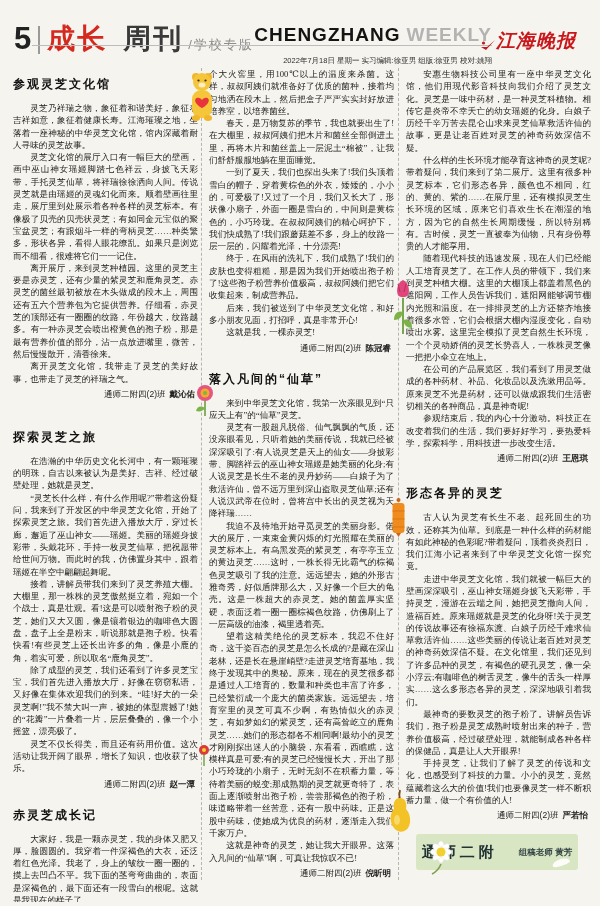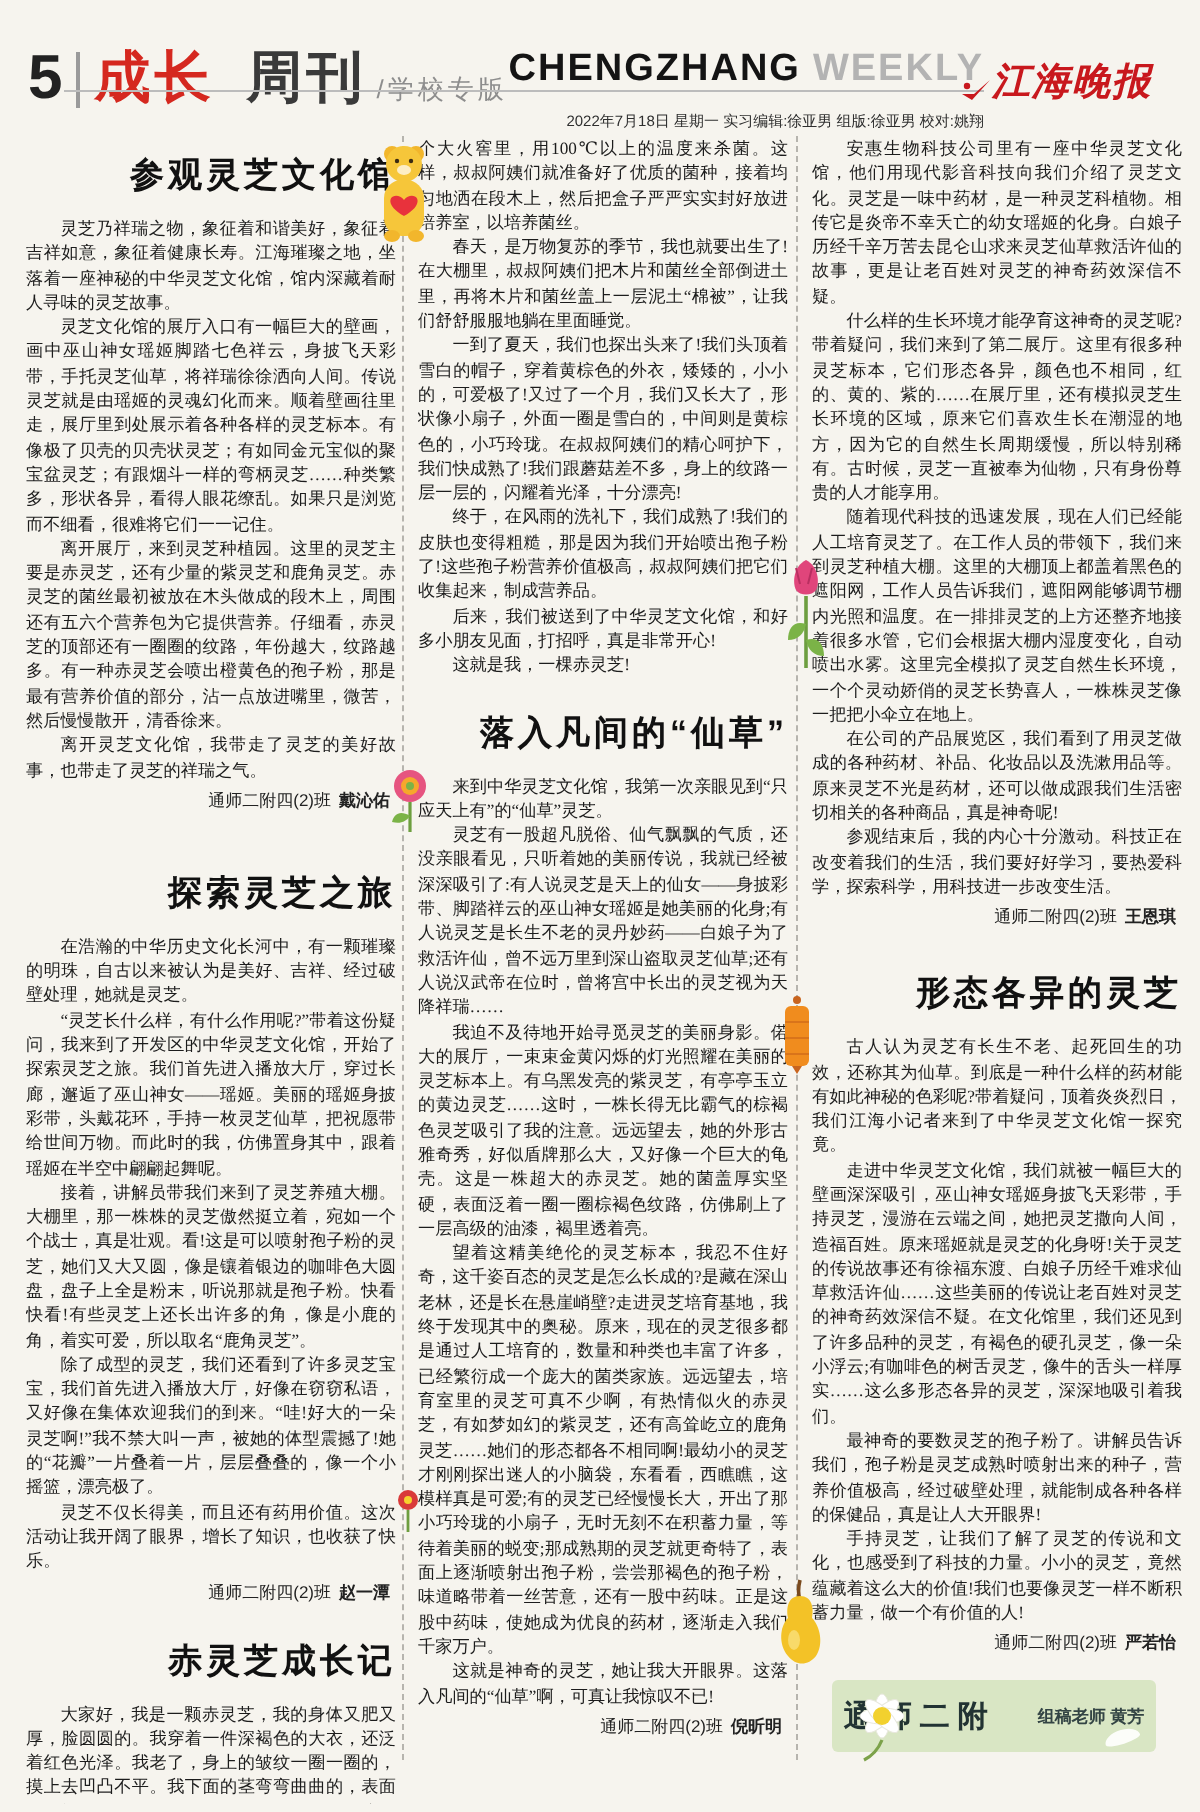--- a/index.html
+++ b/index.html
@@ -23,22 +23,22 @@
   .en1 { color:#141414; } .en2 { color:#b3b3b3; margin-left:6px; }
   .weekly-line { position:absolute; left:-200px; right:0; top:21px; border-top:1px solid #bcbcbc; }
   .dateline { font-family:"Liberation Sans",sans-serif; font-size:7.5px; color:#2e2e2e; margin-top:7px; white-space:nowrap; }
   .logo { position:absolute; right:16px; top:6px; width:96px; display:flex; align-items:flex-end; }
   .logo-text { font-weight:900; font-style:italic; font-size:19px; color:#c8181d; letter-spacing:1px; white-space:nowrap; }
   
   .col { position:absolute; top:64px; width:185px; height:838px; overflow:hidden; }
   .col1 { left:13px; } .col2 { left:209px; } .col3 { left:406px; }
   .divider { position:absolute; top:68px; height:812px; width:0; border-left:1px dashed #b6b4ae; }
   .div1 { left:201px; } .div2 { left:398px; }
-  .art-title { font-family:"Liberation Sans",sans-serif; font-weight:900; font-size:17px; color:#111;
-               text-align:right; letter-spacing:2px; margin:12px 0 9px; }
+  .art-title { font-family:"Liberation Sans",sans-serif; font-weight:900; font-size:12px; color:#111;
+               text-align:left; letter-spacing:2px; margin:12px 0 9px; }
   .mt16 { margin-top:16px; } .mt20 { margin-top:20px; } .mt28 { margin-top:28px; }
   .para { font-size:8.6px; line-height:12.3px; text-align:justify; text-indent:2em; }
   .para.noindent { text-indent:0; }
   .byline { font-family:"Liberation Sans",sans-serif; font-size:8.5px; text-align:right; padding-right:3px; margin:4px 0 2px; color:#222; }
   .byline b { margin-left:4px; }
   
   .credit-box { margin:12px 0 0 10px; width:162px; height:36px; background:#d9e6c4; border-radius:3px;
                 position:relative; display:flex; flex-direction:row; align-items:center; justify-content:center; }
   .credit-school { font-family:"Liberation Sans",sans-serif; font-weight:900; font-size:15px; letter-spacing:4px; color:#233; }
   .credit-teacher { font-family:"Liberation Sans",sans-serif; font-weight:700; font-size:8.5px; color:#344; margin-top:2px;margin-left:21px; }
@@ -113,20 +113,23 @@
 </div>
 
 <div class="col col2">
   <div style="padding-top:4px;">
     <p class="para noindent">个大火窖里，用100℃以上的温度来杀菌。这样，叔叔阿姨们就准备好了优质的菌种，接着均匀地洒在段木上，然后把盒子严严实实封好放进培养室，以培养菌丝。</p>
     <p class="para">春天，是万物复苏的季节，我也就要出生了!在大棚里，叔叔阿姨们把木片和菌丝全部倒进土里，再将木片和菌丝盖上一层泥土“棉被”，让我们舒舒服服地躺在里面睡觉。</p>
     <p class="para">一到了夏天，我们也探出头来了!我们头顶着雪白的帽子，穿着黄棕色的外衣，矮矮的，小小的，可爱极了!又过了一个月，我们又长大了，形状像小扇子，外面一圈是雪白的，中间则是黄棕色的，小巧玲珑。在叔叔阿姨们的精心呵护下，我们快成熟了!我们跟蘑菇差不多，身上的纹路一层一层的，闪耀着光泽，十分漂亮!</p>
     <p class="para">终于，在风雨的洗礼下，我们成熟了!我们的皮肤也变得粗糙，那是因为我们开始喷出孢子粉了!这些孢子粉营养价值极高，叔叔阿姨们把它们收集起来，制成营养品。</p>
     <p class="para">后来，我们被送到了中华灵芝文化馆，和好多小朋友见面，打招呼，真是非常开心!</p>
     <p class="para">这就是我，一棵赤灵芝!</p>
+    <div class="byline">
+      <span>通师二附四(2)班</span><b>陈冠睿</b>
+    </div>
   </div>
   <div>
     <div class="art-title mt16">落入凡间的“仙草”</div>
     <p class="para">来到中华灵芝文化馆，我第一次亲眼见到“只应天上有”的“仙草”灵芝。</p>
     <p class="para">灵芝有一股超凡脱俗、仙气飘飘的气质，还没亲眼看见，只听着她的美丽传说，我就已经被深深吸引了:有人说灵芝是天上的仙女——身披彩带、脚踏祥云的巫山神女瑶姬是她美丽的化身;有人说灵芝是长生不老的灵丹妙药——白娘子为了救活许仙，曾不远万里到深山盗取灵芝仙草;还有人说汉武帝在位时，曾将宫中长出的灵芝视为天降祥瑞……</p>
     <p class="para">我迫不及待地开始寻觅灵芝的美丽身影。偌大的展厅，一束束金黄闪烁的灯光照耀在美丽的灵芝标本上。有乌黑发亮的紫灵芝，有亭亭玉立的黄边灵芝……这时，一株长得无比霸气的棕褐色灵芝吸引了我的注意。远远望去，她的外形古雅奇秀，好似盾牌那么大，又好像一个巨大的龟壳。这是一株超大的赤灵芝。她的菌盖厚实坚硬，表面泛着一圈一圈棕褐色纹路，仿佛刷上了一层高级的油漆，褐里透着亮。</p>
     <p class="para">望着这精美绝伦的灵芝标本，我忍不住好奇，这千姿百态的灵芝是怎么长成的?是藏在深山老林，还是长在悬崖峭壁?走进灵芝培育基地，我终于发现其中的奥秘。原来，现在的灵芝很多都是通过人工培育的，数量和种类也丰富了许多，已经繁衍成一个庞大的菌类家族。远远望去，培育室里的灵芝可真不少啊，有热情似火的赤灵芝，有如梦如幻的紫灵芝，还有高耸屹立的鹿角灵芝……她们的形态都各不相同啊!最幼小的灵芝才刚刚探出迷人的小脑袋，东看看，西瞧瞧，这模样真是可爱;有的灵芝已经慢慢长大，开出了那小巧玲珑的小扇子，无时无刻不在积蓄力量，等待着美丽的蜕变;那成熟期的灵芝就更奇特了，表面上逐渐喷射出孢子粉，尝尝那褐色的孢子粉，味道略带着一丝苦意，还有一股中药味。正是这股中药味，使她成为优良的药材，逐渐走入我们千家万户。</p>
     <p class="para">这就是神奇的灵芝，她让我大开眼界。这落入凡间的“仙草”啊，可真让我惊叹不已!</p>
     <div class="byline">
       <span>通师二附四(2)班</span><b>倪昕明</b>

